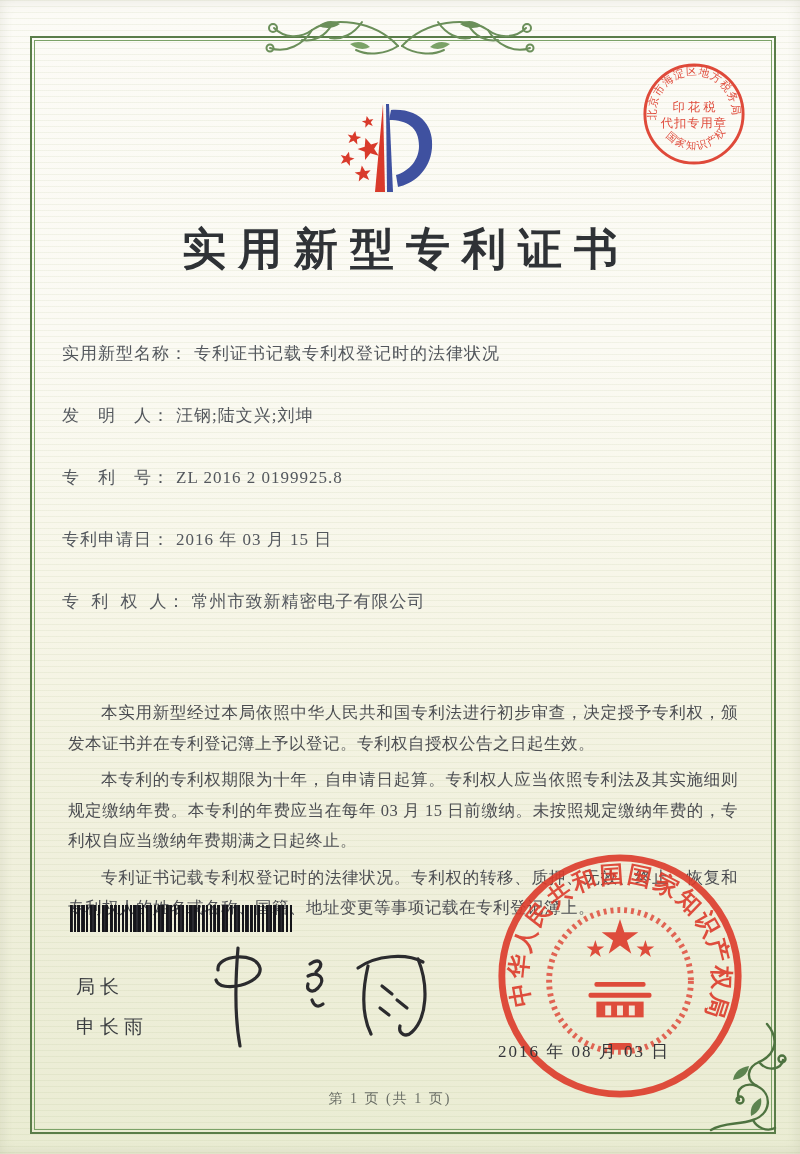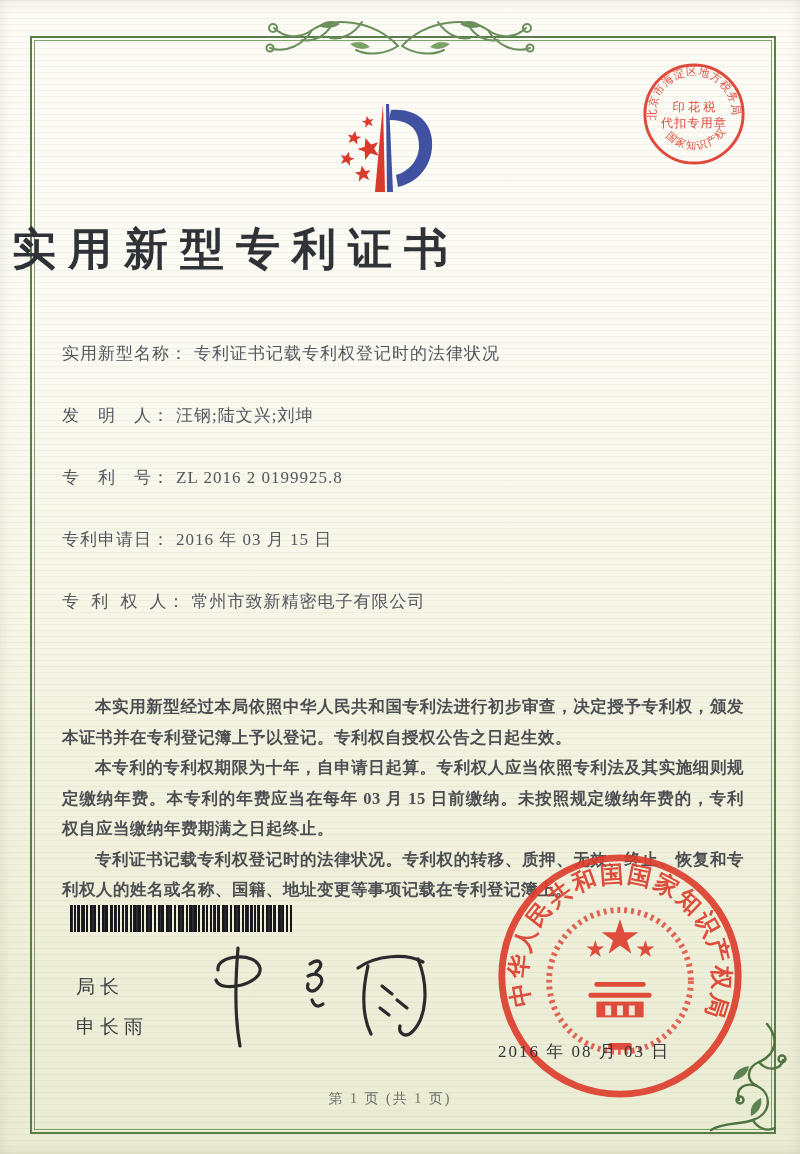--- a/index.html
+++ b/index.html
@@ -29,32 +29,32 @@
   .ornament-top{position:absolute;left:258px;top:10px;z-index:2;}
   .ornament-corner{position:absolute;left:695px;top:1020px;z-index:2;}
   .cert-no{
     position:absolute;left:56px;top:100px;z-index:3;
     font-size:17px;color:#4d5258;letter-spacing:4px;
   }
   .logo{position:absolute;left:300px;top:100px;z-index:3;}
   .tax-stamp{position:absolute;left:640px;top:60px;z-index:4;opacity:.92;}
   .title{
     position:absolute;left:0;top:220px;width:800px;z-index:3;
-    font-size:44px;font-weight:700;color:#2f3236;
+    text-align:center;font-size:44px;font-weight:700;color:#2f3236;
     letter-spacing:12px;text-indent:12px;
   }
   .fields{position:absolute;left:62px;top:342px;width:690px;z-index:3;}
   .field{height:22px;margin-bottom:40px;font-size:17px;color:#53575d;letter-spacing:1px;}
   .field .label{color:#53575d;font-family:Liberation Mono, monospace;}
   .field .value{margin-left:6px;}
   .body-text{
     position:absolute;left:62px;top:692px;width:682px;z-index:3;
     font-size:16.5px;line-height:30.5px;color:#4c4e52;text-align:justify;
   }
-  .body-text p{margin:0;text-indent:2em;letter-spacing:.5px;font-weight:bold;}
+  .body-text p{margin:6px;text-indent:2em;letter-spacing:.5px;}
   .barcode{
     position:absolute;left:70px;top:905px;width:222px;height:27px;z-index:3;
     background:
       repeating-linear-gradient(90deg,#15151a 0 2px,rgba(0,0,0,0) 2px 4px),
       repeating-linear-gradient(90deg,#1d1d22 0 1px,rgba(0,0,0,0) 1px 7px),
       repeating-linear-gradient(90deg,#2a2a30 0 3px,rgba(0,0,0,0) 3px 11px);
   }
   .signer{position:absolute;left:76px;top:974px;z-index:3;font-size:19px;color:#3a3d40;letter-spacing:5px;}
   .signer .row{margin-bottom:14px;}
   .signature{position:absolute;left:190px;top:942px;z-index:4;}

